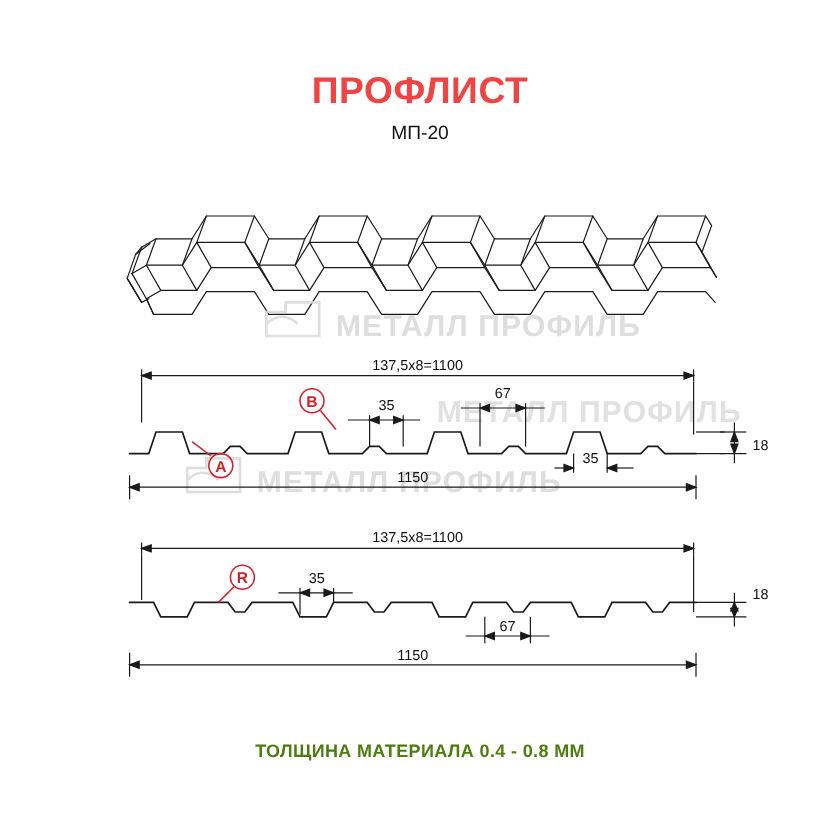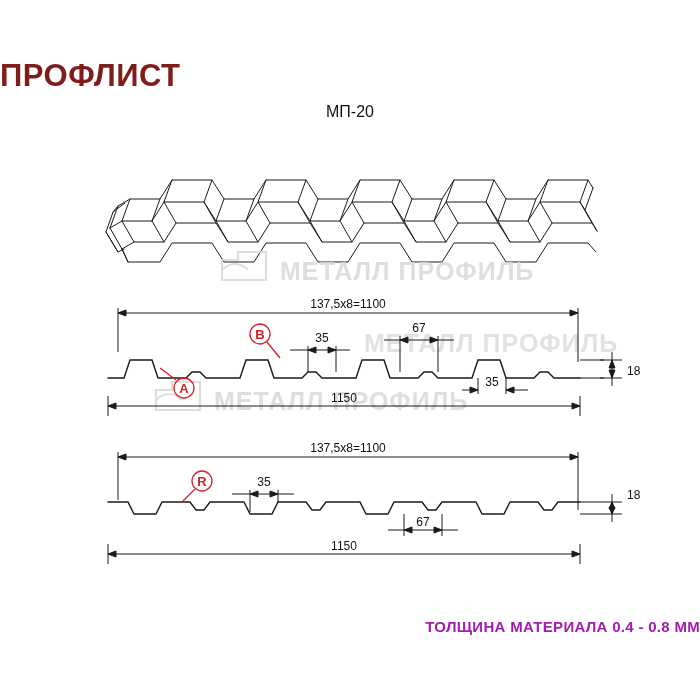--- a/index.html
+++ b/index.html
@@ -14,43 +14,44 @@
   #page {
     position: relative;
     width: 700px;
     height: 700px;
     background: #ffffff;
   }
   .title {
     position: absolute;
     top: 58px;
     left: 0; right: 0;
+    text-align: center;
     font-size: 31px;
     font-weight: bold;
     letter-spacing: 0.5px;
-    color: #7f1d1d;
+    color: #ef4444;
   }
   .subtitle {
     position: absolute;
     top: 103px;
     left: 0; right: 0;
     text-align: center;
     font-size: 16px;
     font-weight: normal;
     color: #111;
   }
   .footer {
     position: absolute;
     top: 618px;
     left: 0; right: 0;
-    text-align: right;
+    text-align: center;
     font-size: 15px;
     font-weight: bold;
     letter-spacing: 0.3px;
-    color: #a21caf;
+    color: #4d7c0f;
   }
   svg.layer {
     position: absolute;
     top: 0; left: 0;
     width: 700px;
     height: 700px;
   }
   .wm-text {
     font-family: "Liberation Sans", sans-serif;
     font-size: 25px;

